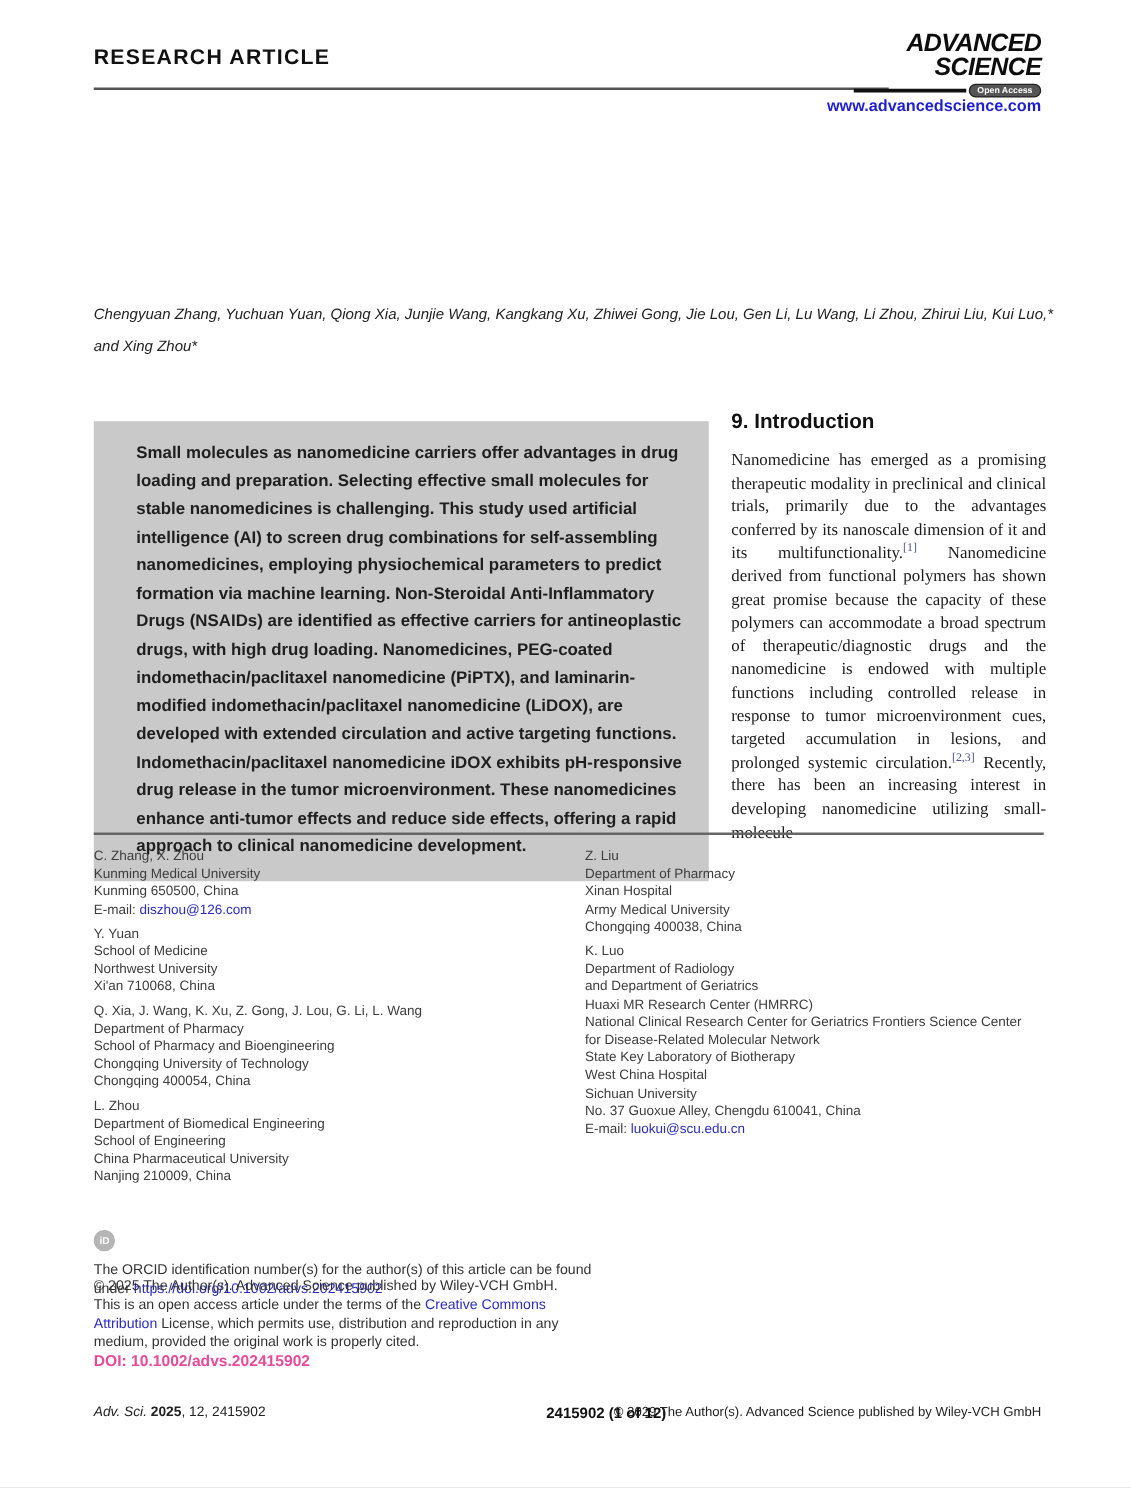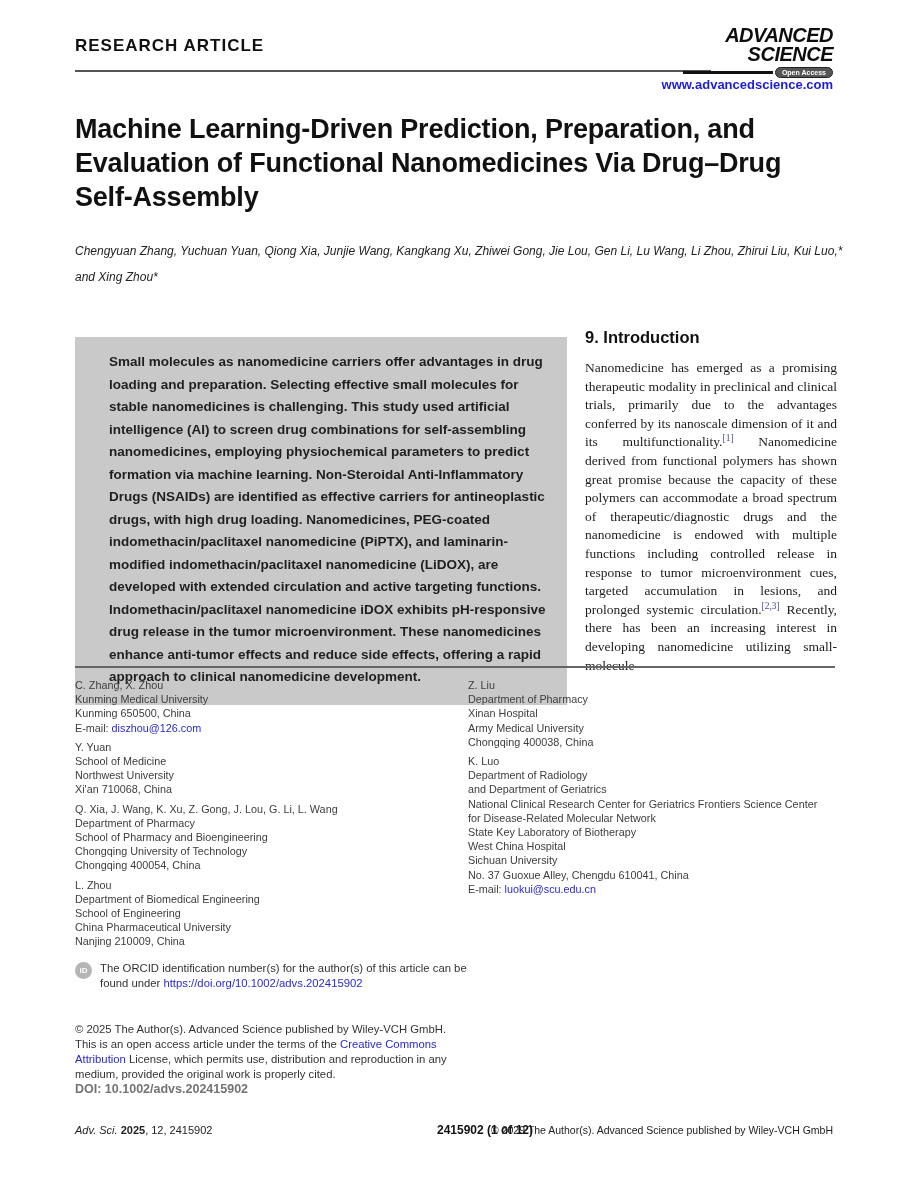--- a/index.html
+++ b/index.html
@@ -93,39 +93,39 @@
     font-size: 10.8px; line-height: 14.2px; color: #3d3d3d;
   }
   .affil-col.left  { left: 75px;  width: 385px; }
   .affil-col.right { left: 468px; width: 370px; }
   .affil-block { margin-bottom: 5px; }
   .affil-line { display: block; }
   .email-link { color: #2a2ac8; text-decoration: none; }
 
   
   .orcid-row {
-    position: absolute; left: 75px; top: 961px; width: 400px;
-    display: flex; gap: 8px;
+    position: absolute; left: 75px; top: 983px; width: 400px;
+    display: flex; gap: 8px; flex-direction: column;
   }
   .orcid-icon {
     width: 17px; height: 17px; border-radius: 50%;
     background: #b5b5b5; color: #fff;
     font-size: 8px; font-weight: bold;
     display: flex; align-items: center; justify-content: center;
     flex: 0 0 17px; margin-top: 1px;
   }
   .note-text { font-size: 11.3px; line-height: 15px; color: #333; }
   .note-link { color: #2a2ac8; text-decoration: none; }
   .copyright-block {
     position: absolute; left: 75px; top: 1022px; width: 395px;
     font-size: 11.3px; line-height: 15px; color: #333;
   }
   .doi-line {
     position: absolute; left: 75px; top: 1082px;
-    font-size: 12.5px; font-weight: bold; color: #737373;
+    font-size: 12.5px; font-weight: bold; color: #ec4899;
   }
 
   
   .footer { position: absolute; left: 0; top: 1124px; width: 100%; }
   .footer-journal {
     position: absolute; left: 75px; top: 0;
     font-size: 11px; color: #222;
   }
   .footer-journal .it { font-style: italic; }
   .footer-journal .bd { font-weight: bold; }
@@ -149,21 +149,20 @@
   <div class="logo-block">
     <div class="logo-line1">ADVANCED</div>
     <div class="logo-line2">SCIENCE</div>
     <div class="logo-underline-row">
       <div class="logo-underline"></div>
       <span class="open-access-pill">Open Access</span>
     </div>
   </div>
   <a class="site-link" href="#">www.advancedscience.com</a>
 
-  <h1 class="article-title">Machine Learning-Driven Prediction, Preparation, and Evaluation of Functional Nanomedicines Via Drug–Drug Self-Assembly</h1>
   <div class="article-authors">Chengyuan Zhang, Yuchuan Yuan, Qiong Xia, Junjie Wang, Kangkang Xu, Zhiwei Gong, Jie Lou, Gen Li, Lu Wang, Li Zhou, Zhirui Liu, Kui Luo,* and Xing Zhou*</div>
 
   <div class="abstract-box">
     <div class="abstract-text">Small molecules as nanomedicine carriers offer advantages in drug loading and preparation. Selecting effective small molecules for stable nanomedicines is challenging. This study used artificial intelligence (AI) to screen drug combinations for self-assembling nanomedicines, employing physiochemical parameters to predict formation via machine learning. Non-Steroidal Anti-Inflammatory Drugs (NSAIDs) are identified as effective carriers for antineoplastic drugs, with high drug loading. Nanomedicines, PEG-coated indomethacin/paclitaxel nanomedicine (PiPTX), and laminarin-modified indomethacin/paclitaxel nanomedicine (LiDOX), are developed with extended circulation and active targeting functions. Indomethacin/paclitaxel nanomedicine iDOX exhibits pH-responsive drug release in the tumor microenvironment. These nanomedicines enhance anti-tumor effects and reduce side effects, offering a rapid approach to clinical nanomedicine development.</div>
   </div>
 
   <div class="intro-col">
     <div class="intro-heading">9. Introduction</div>
     <p class="intro-para"><span>Nanomedicine has emerged as a promising therapeutic modality in preclinical and clinical trials, primarily due to the advantages conferred by its nanoscale dimension of it and its multifunctionality.</span><a href="#" class="cite-ref">[1]</a><span> Nanomedicine derived from functional polymers has shown great promise because the capacity of these polymers can accommodate a broad spectrum of therapeutic/diagnostic drugs and the nanomedicine is endowed with multiple functions including controlled release in response to tumor microenvironment cues, targeted accumulation in lesions, and prolonged systemic circulation.</span><a href="#" class="cite-ref">[2,3]</a><span> Recently, there has been an increasing interest in developing nanomedicine utilizing small-molecule</span></p>
   </div>
@@ -204,20 +203,21 @@
       <span class="affil-line">Z. Liu</span>
       <span class="affil-line">Department of Pharmacy</span>
       <span class="affil-line">Xinan Hospital</span>
       <span class="affil-line">Army Medical University</span>
       <span class="affil-line">Chongqing 400038, China</span>
     </div>
     <div class="affil-block">
       <span class="affil-line">K. Luo</span>
       <span class="affil-line">Department of Radiology</span>
       <span class="affil-line">and Department of Geriatrics</span>
+      <span class="affil-line">Huaxi MR Research Center (HMRRC)</span>
       <span class="affil-line">National Clinical Research Center for Geriatrics Frontiers Science Center</span>
       <span class="affil-line">for Disease-Related Molecular Network</span>
       <span class="affil-line">State Key Laboratory of Biotherapy</span>
       <span class="affil-line">West China Hospital</span>
       <span class="affil-line">Sichuan University</span>
       <span class="affil-line">No. 37 Guoxue Alley, Chengdu 610041, China</span>
       <span class="affil-line"><span>E-mail: </span><a href="#" class="email-link">luokui@scu.edu.cn</a></span>
     </div>
   </div>
 

